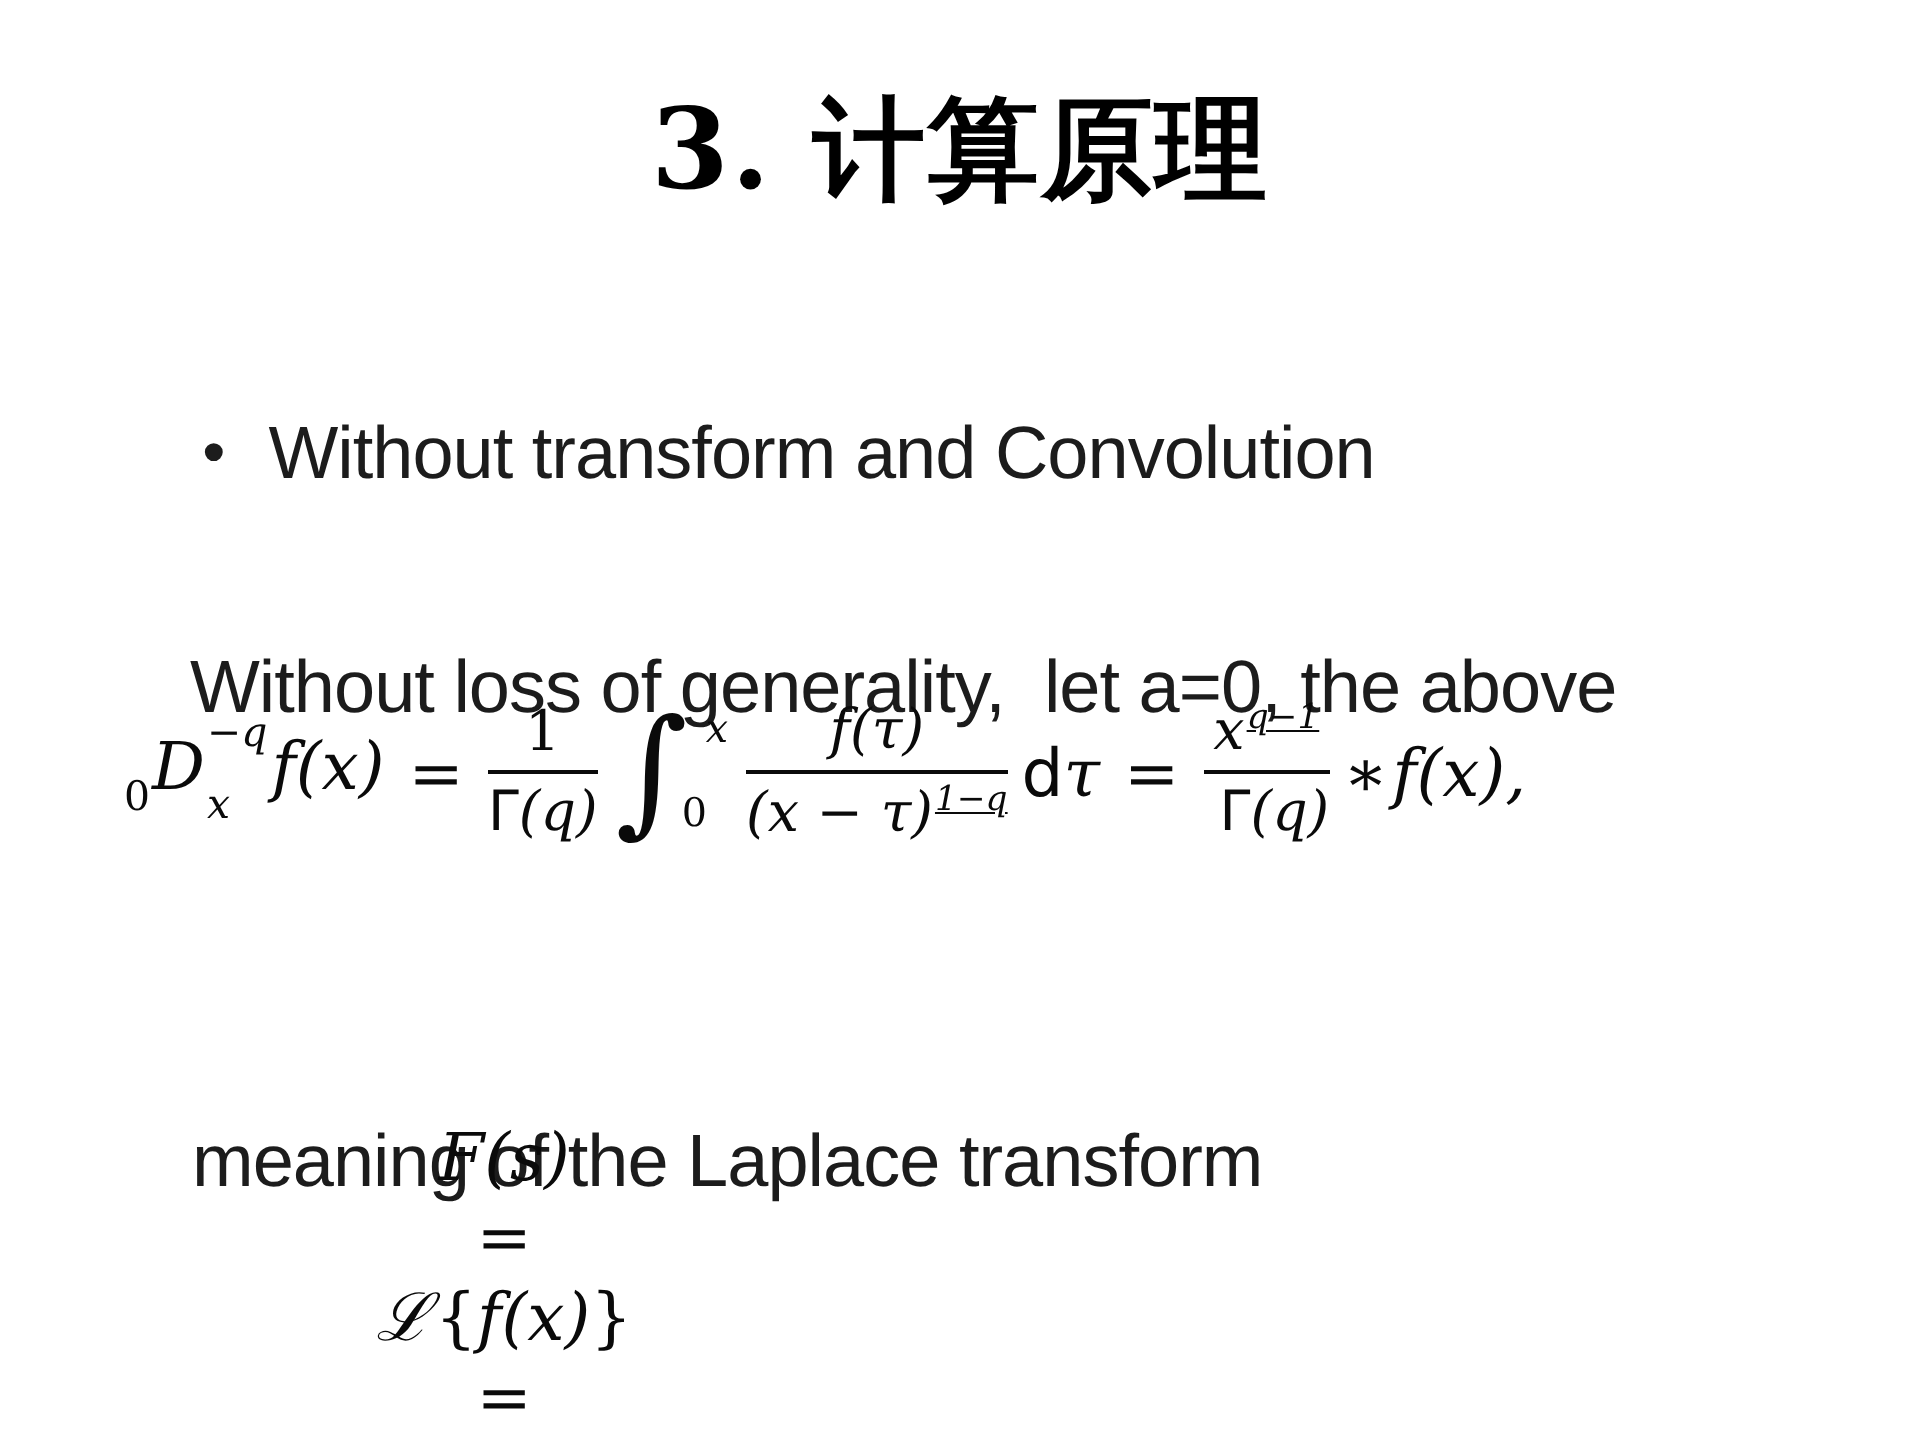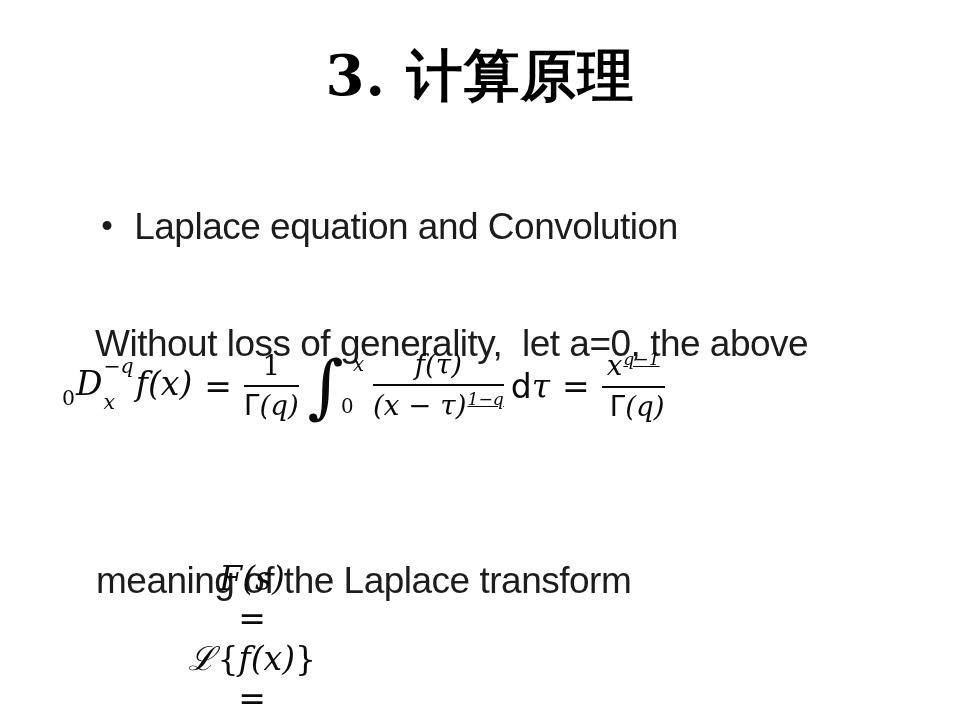--- a/index.html
+++ b/index.html
@@ -77,21 +77,21 @@
   .scriptL { font-style: italic; margin-right: 2px; }
 </style>
 </head>
 <body>
 
 <div class="slide">
 
   <h1 class="title">3. 计算原理</h1>
 
   <div class="bullet-row bodytext">
-    <span class="marker">•</span><span>Laplace equation and Convolution</span>
+    <span class="marker">•</span><span>Without transform and Convolution</span>
   </div>
 
   <div class="intro bodytext">
     <div>Without loss of generality,  let a=0, the above</div>
   </div>
 
   <div class="formula formula-1">
     <span class="word"><span class="presub rm">0</span><span class="var">D</span><span class="stack">
           <span class="var">−q</span>
           <span class="var">x</span>
@@ -119,20 +119,21 @@
 
     <span class="word"><span class="up">d</span><span class="var">τ</span></span>
 
     <span class="rel">=</span>
 
     <span class="frac">
       <span class="num"><span class="var">x</span><span class="sup var">q−1</span></span>
       <span class="den"><span class="up">Γ</span><span class="var">(q)</span></span>
     </span>
 
+    <span class="word"><span class="rm star">∗</span><span class="var">f(x),</span></span>
   </div>
 
   <div class="note bodytext">
     <div>meaning of the Laplace transform</div>
   </div>
 
   <div class="formula formula-2">
     <span class="word var">F(s)</span>
 
     <span class="rel">=</span>

